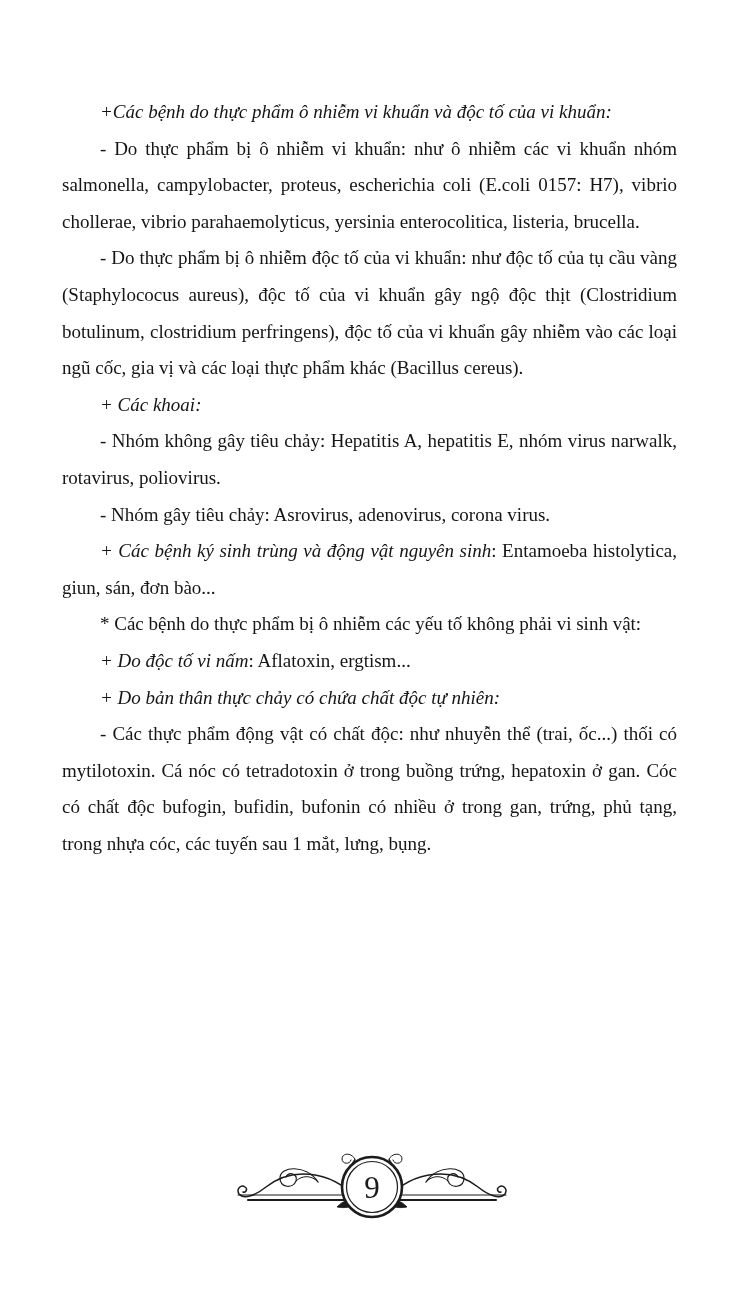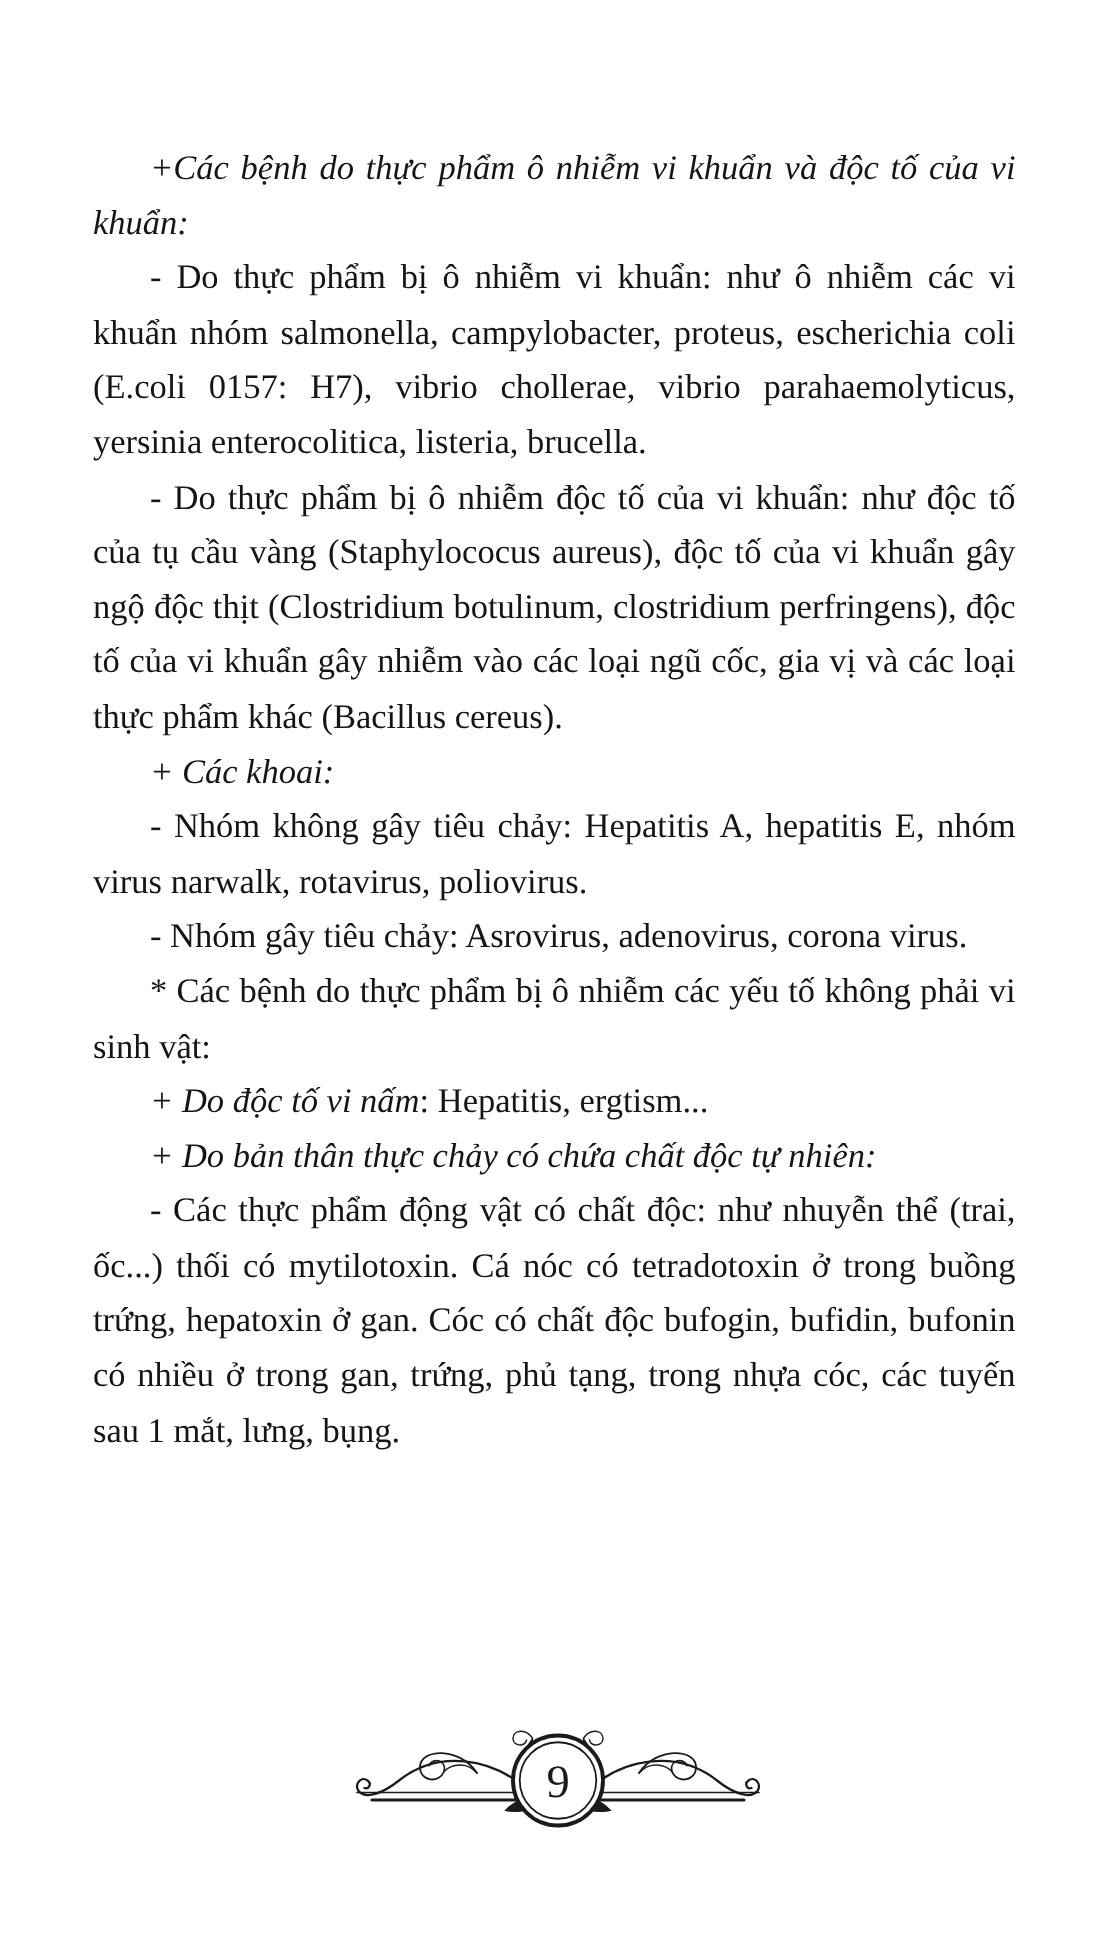--- a/index.html
+++ b/index.html
@@ -10,21 +10,21 @@
     background: #ffffff;
     color: #151515;
     font-family: "Liberation Serif", "DejaVu Serif", serif;
     overflow: hidden;
   }
   .text-block {
     position: absolute;
     left: 62px;
     top: 94px;
     width: 615px;
-    font-size: 23px;
+    font-size: 19px;
     line-height: 36.6px;
     text-align: justify;
   }
   .para {
     margin: 0;
     text-indent: 38px;
   }
   .it { font-style: italic; }
   .ornament {
     position: absolute;
@@ -43,22 +43,23 @@
 
 <div class="page">
 
   <div class="text-block">
     <p class="para"><span class="it">+Các bệnh do thực phẩm ô nhiễm vi khuẩn và độc tố của vi khuẩn:</span></p>
     <p class="para"><span>- Do thực phẩm bị ô nhiễm vi khuẩn: như ô nhiễm các vi khuẩn nhóm salmonella, campylobacter, proteus, escherichia coli (E.coli 0157: H7), vibrio chollerae, vibrio parahaemolyticus, yersinia enterocolitica, listeria, brucella.</span></p>
     <p class="para"><span>- Do thực phẩm bị ô nhiễm độc tố của vi khuẩn: như độc tố của tụ cầu vàng (Staphylococus aureus), độc tố của vi khuẩn gây ngộ độc thịt (Clostridium botulinum, clostridium perfringens), độc tố của vi khuẩn gây nhiễm vào các loại ngũ cốc, gia vị và các loại thực phẩm khác (Bacillus cereus).</span></p>
     <p class="para"><span class="it">+ Các khoai:</span></p>
     <p class="para"><span>- Nhóm không gây tiêu chảy: Hepatitis A, hepatitis E, nhóm virus narwalk, rotavirus, poliovirus.</span></p>
     <p class="para"><span>- Nhóm gây tiêu chảy: Asrovirus, adenovirus, corona virus.</span></p>
+    <p class="para"><span class="it">+ Các bệnh ký sinh trùng và động vật nguyên sinh</span><span>: Entamoeba histolytica, giun, sán, đơn bào...</span></p>
     <p class="para"><span>* Các bệnh do thực phẩm bị ô nhiễm các yếu tố không phải vi sinh vật:</span></p>
-    <p class="para"><span class="it">+ Do độc tố vi nấm</span><span>: Hepatitis, ergtism...</span></p>
+    <p class="para"><span class="it">+ Do độc tố vi nấm</span><span>: Aflatoxin, ergtism...</span></p>
     <p class="para"><span class="it">+ Do bản thân thực chảy có chứa chất độc tự nhiên:</span></p>
     <p class="para"><span>- Các thực phẩm động vật có chất độc: như nhuyễn thể (trai, ốc...) thối có mytilotoxin. Cá nóc có tetradotoxin ở trong buồng trứng, hepatoxin ở gan. Cóc có chất độc bufogin, bufidin, bufonin có nhiều ở trong gan, trứng, phủ tạng, trong nhựa cóc, các tuyến sau 1 mắt, lưng, bụng.</span></p>
   </div>
 
   <div class="ornament">
     <svg viewBox="0 0 280 92" xmlns="http://www.w3.org/2000/svg">
       <g stroke="#1b1b1b" fill="none" stroke-linecap="round">
 
         <line x1="6" y1="53" x2="274" y2="53" stroke-width="1.1"></line>
         <line x1="16" y1="58" x2="264" y2="58" stroke-width="2.1"></line>

